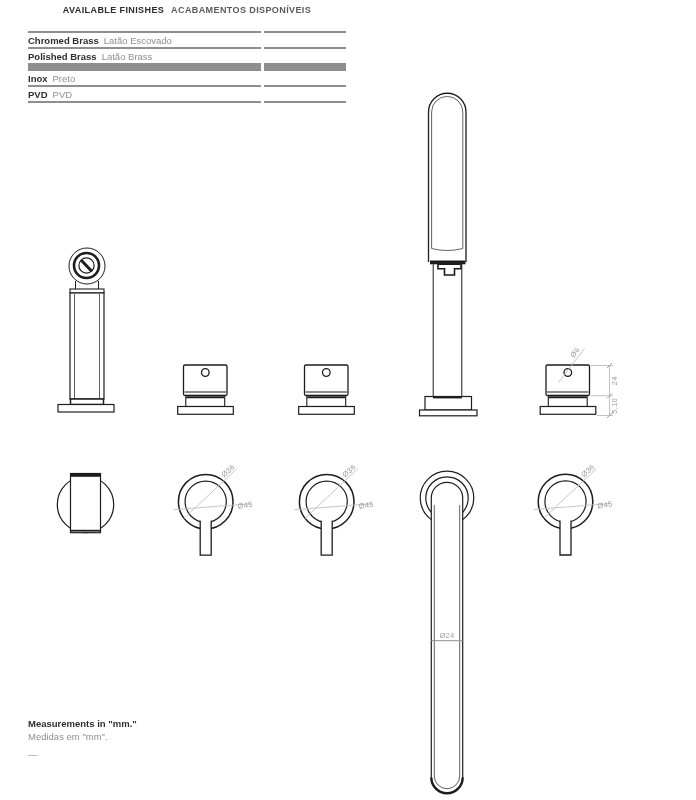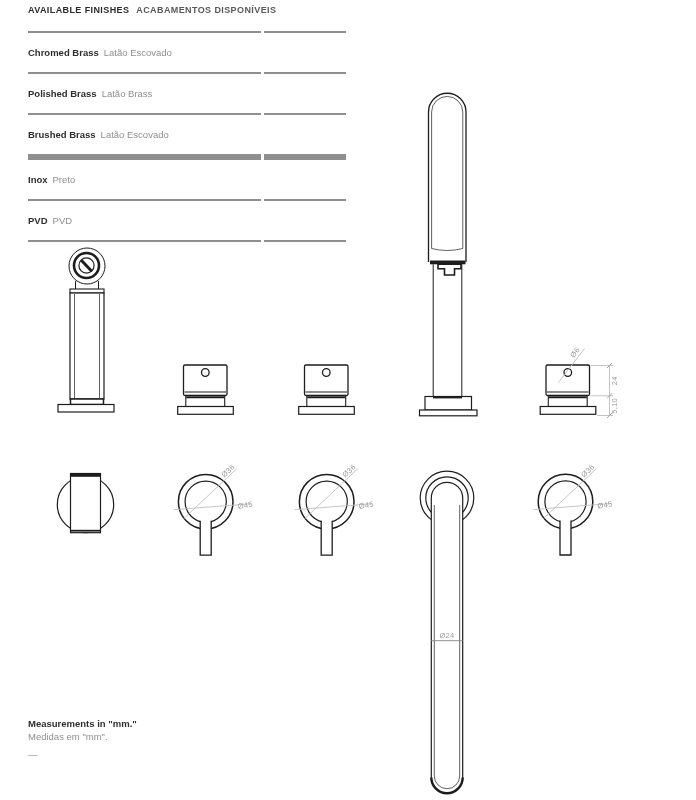--- a/index.html
+++ b/index.html
@@ -2,26 +2,26 @@
 <html><head>
 <meta charset="utf-8">
 <style>
   html,body { margin:0; padding:0; background:#ffffff; }
   .page {
     position:relative; width:696px; height:800px; background:#ffffff;
     font-family:"Liberation Sans", sans-serif; overflow:hidden;
   }
   
   .finishes { position:absolute; left:28px; top:5px; width:318px; }
-  .fin-header { font-size:9px; font-weight:bold; letter-spacing:.4px; color:#2b2b2b; margin-bottom:16px; white-space:nowrap; }
+  .fin-header { font-size:9px; font-weight:bold; letter-spacing:.4px; color:#2b2b2b; margin-bottom:16px; white-space:nowrap;text-align:center; }
   .fin-header .pt { color:#5a5a5a; margin-left:4px; }
   .fin-line { display:flex; gap:3px; height:2px; }
   .fin-line .seg1 { width:233px; background:#8f8f8f; height:2px; }
   .fin-line .seg2 { flex:1; background:#8f8f8f; height:2px; }
-  .fin-row { height:39px; display:flex; align-items:center; gap:5px; font-size:9.5px; white-space:nowrap; }
+  .fin-row { height:14px; display:flex; align-items:center; gap:5px; font-size:9.5px; white-space:nowrap; }
   .fin-row .en { font-weight:bold; color:#2e2e2e; }
   .fin-row .pt { color:#8f8f8f; }
   
   svg.drawings { position:absolute; left:0; top:0; }
   svg .dim { font-size:7.5px; fill:#9b9b9b; letter-spacing:.3px; font-family:"Liberation Sans", sans-serif; }
   
   .footer { position:absolute; left:28px; top:718px; font-size:9.5px; line-height:12.5px; }
   .f-bold { font-weight:bold; color:#2e2e2e; }
   .f-gray { color:#8f8f8f; }
   .f-dash { color:#9a9a9a; margin:6px 0 7px 0; }
@@ -50,24 +50,20 @@
         <span class="seg2"></span>
       </div>
     <div class="fin-row">
       <span class="en">Polished Brass</span>
       <span class="pt">Latão Brass</span>
     </div>
     <div class="fin-line">
         <span class="seg1"></span>
         <span class="seg2"></span>
       </div>
-    <div class="fin-row">
-      <span class="en">Brushed Brass</span>
-      <span class="pt">Latão Escovado</span>
-    </div>
     <div class="fin-line">
         <span class="seg1"></span>
         <span class="seg2"></span>
       </div>
     <div class="fin-line">
         <span class="seg1"></span>
         <span class="seg2"></span>
       </div>
     <div class="fin-line">
         <span class="seg1"></span>

